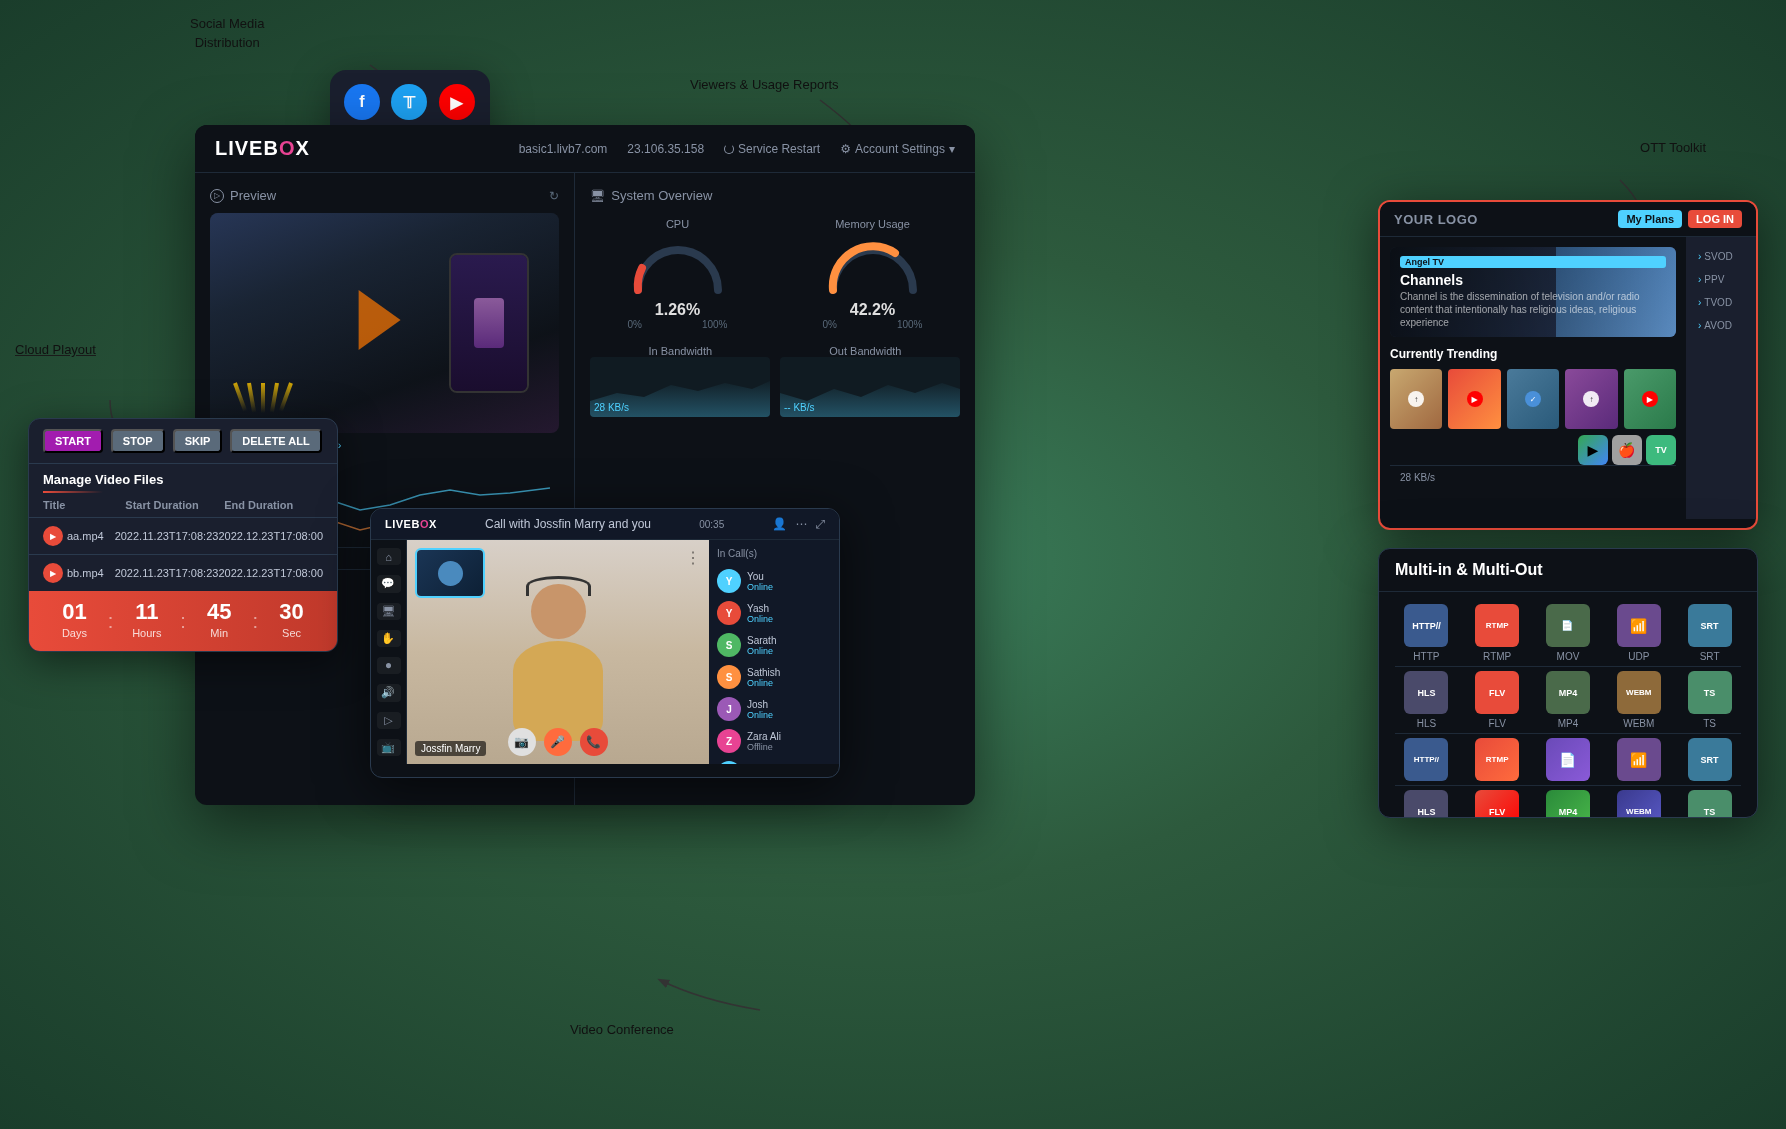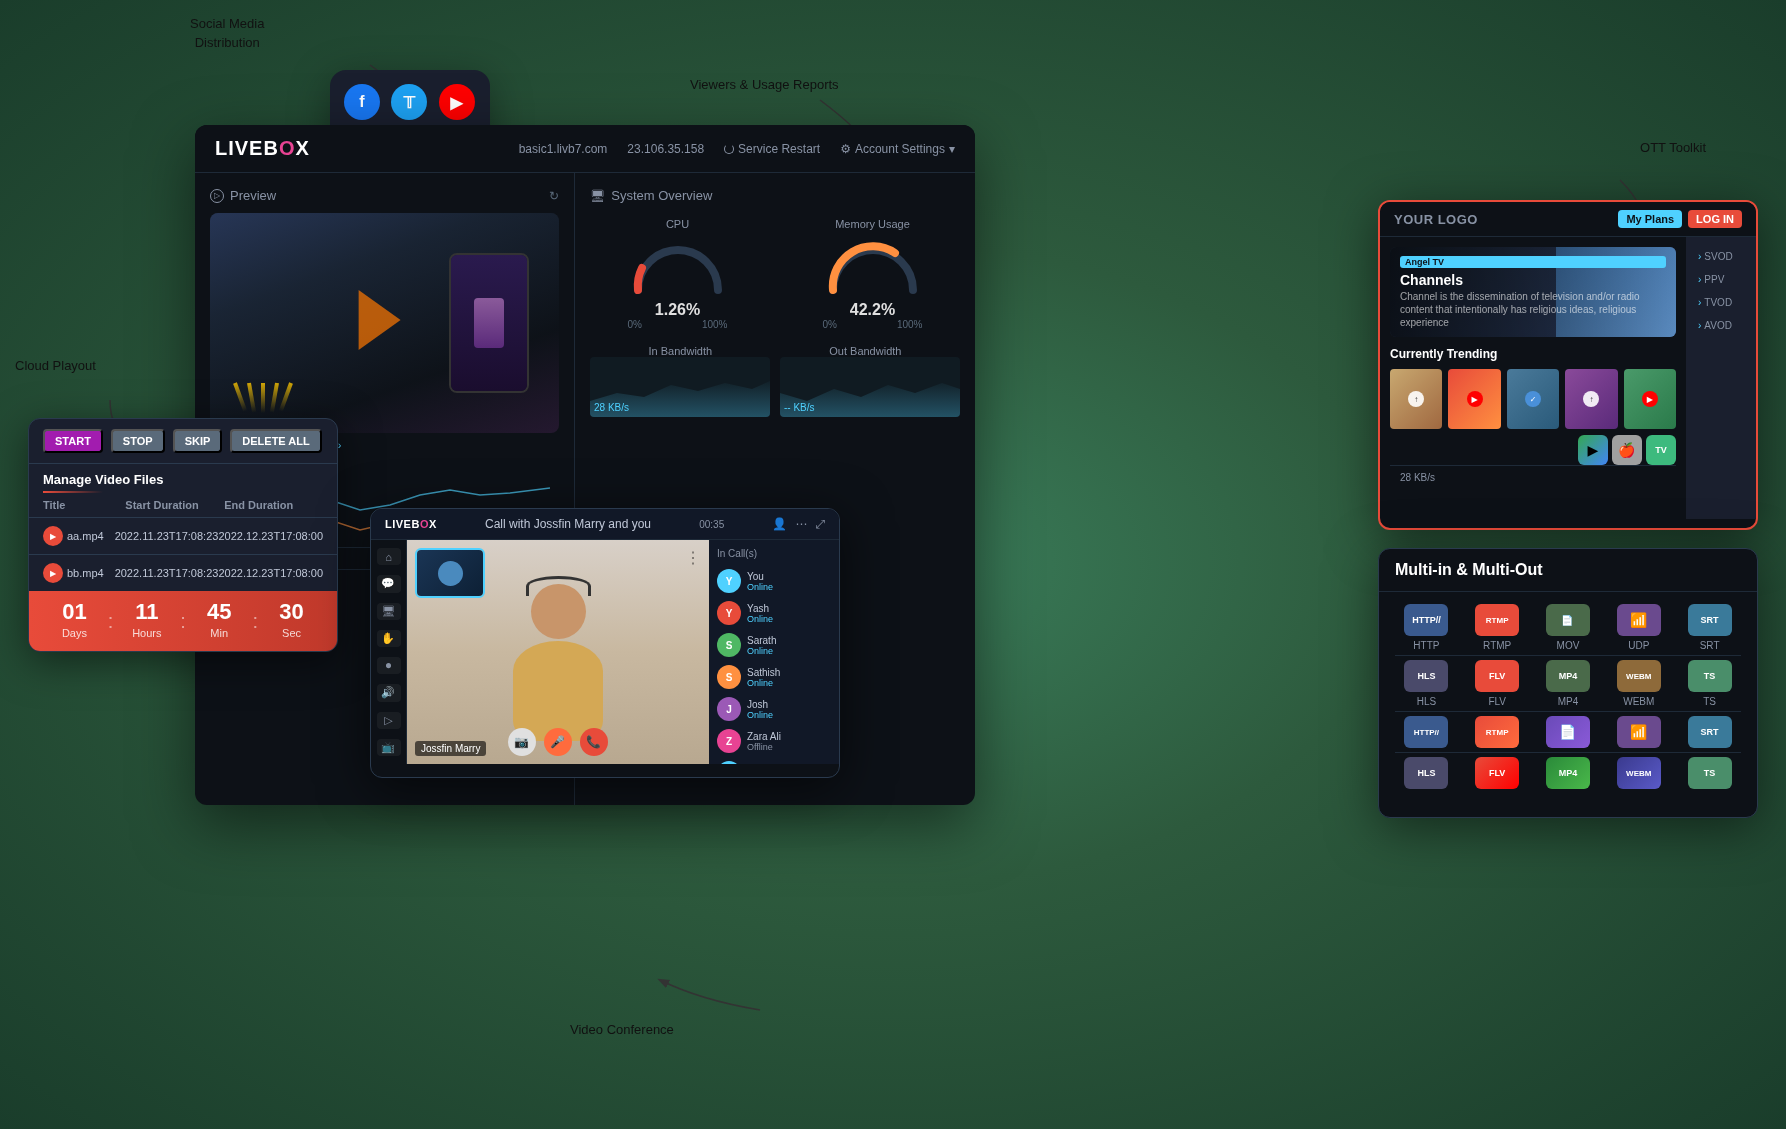--- a/index.html
+++ b/index.html
@@ -826,21 +826,21 @@
       padding: 12px 16px;
     }
     .multi-item {
       display: flex;
       flex-direction: column;
       align-items: center;
       gap: 4px;
     }
     .multi-icon {
       width: 44px;
-      height: 32px;
+      height: 43px;
       border-radius: 6px;
       display: flex;
       align-items: center;
       justify-content: center;
       font-size: 10px;
       font-weight: 700;
       color: white;
     }
     .multi-label {
       color: #8892a4;
@@ -906,21 +906,21 @@
 
 <div class="annotation" style="top:14px; left:190px; text-align:center;">
   <span style="font-size:13px; color:#111; white-space:pre;">Social Media
 Distribution</span>
 </div>
 
 <div class="annotation" style="top:75px; left:690px;">
   <span style="font-size:13px; color:#111;">Viewers &amp; Usage Reports</span>
 </div>
 
-<div class="annotation" style="top:356px; left:15px;">
+<div class="annotation" style="top:340px; left:15px;text-decoration:underline;">
   <span style="font-size:13px; color:#111;">Cloud Playout</span>
 </div>
 
 <div class="annotation" style="top:138px; right:80px;">
   <span style="font-size:13px; color:#111;">OTT Toolkit</span>
 </div>
 
 <div class="annotation" style="bottom:90px; left:570px;">
   <span style="font-size:13px; color:#111;">Video Conference</span>
 </div>

